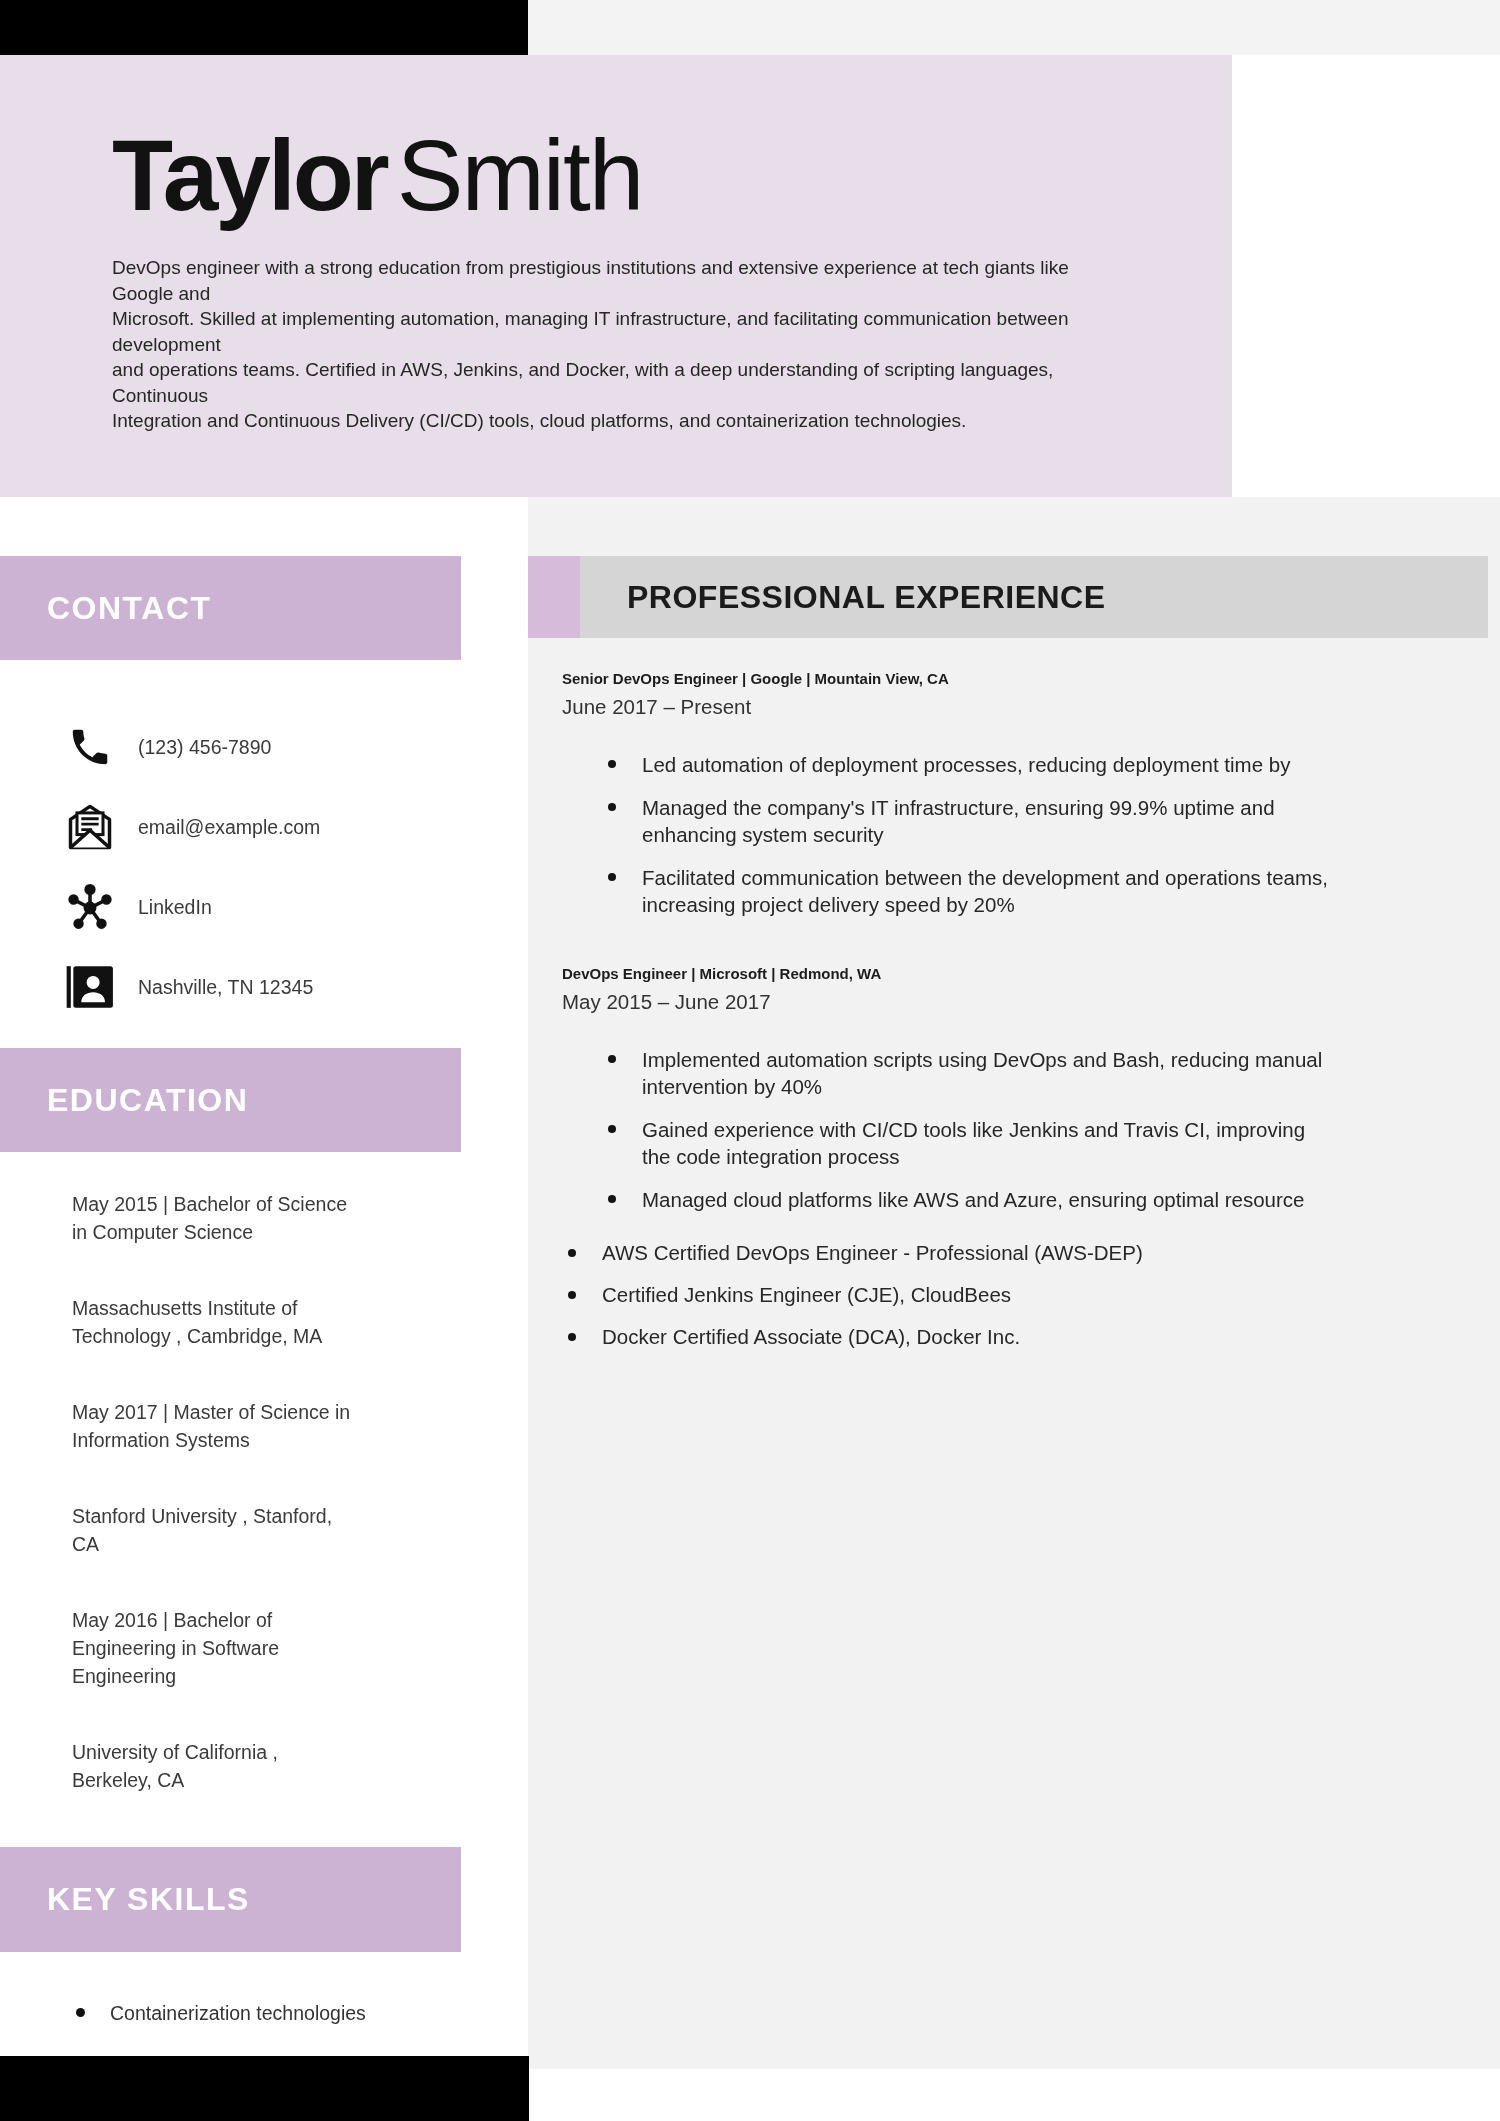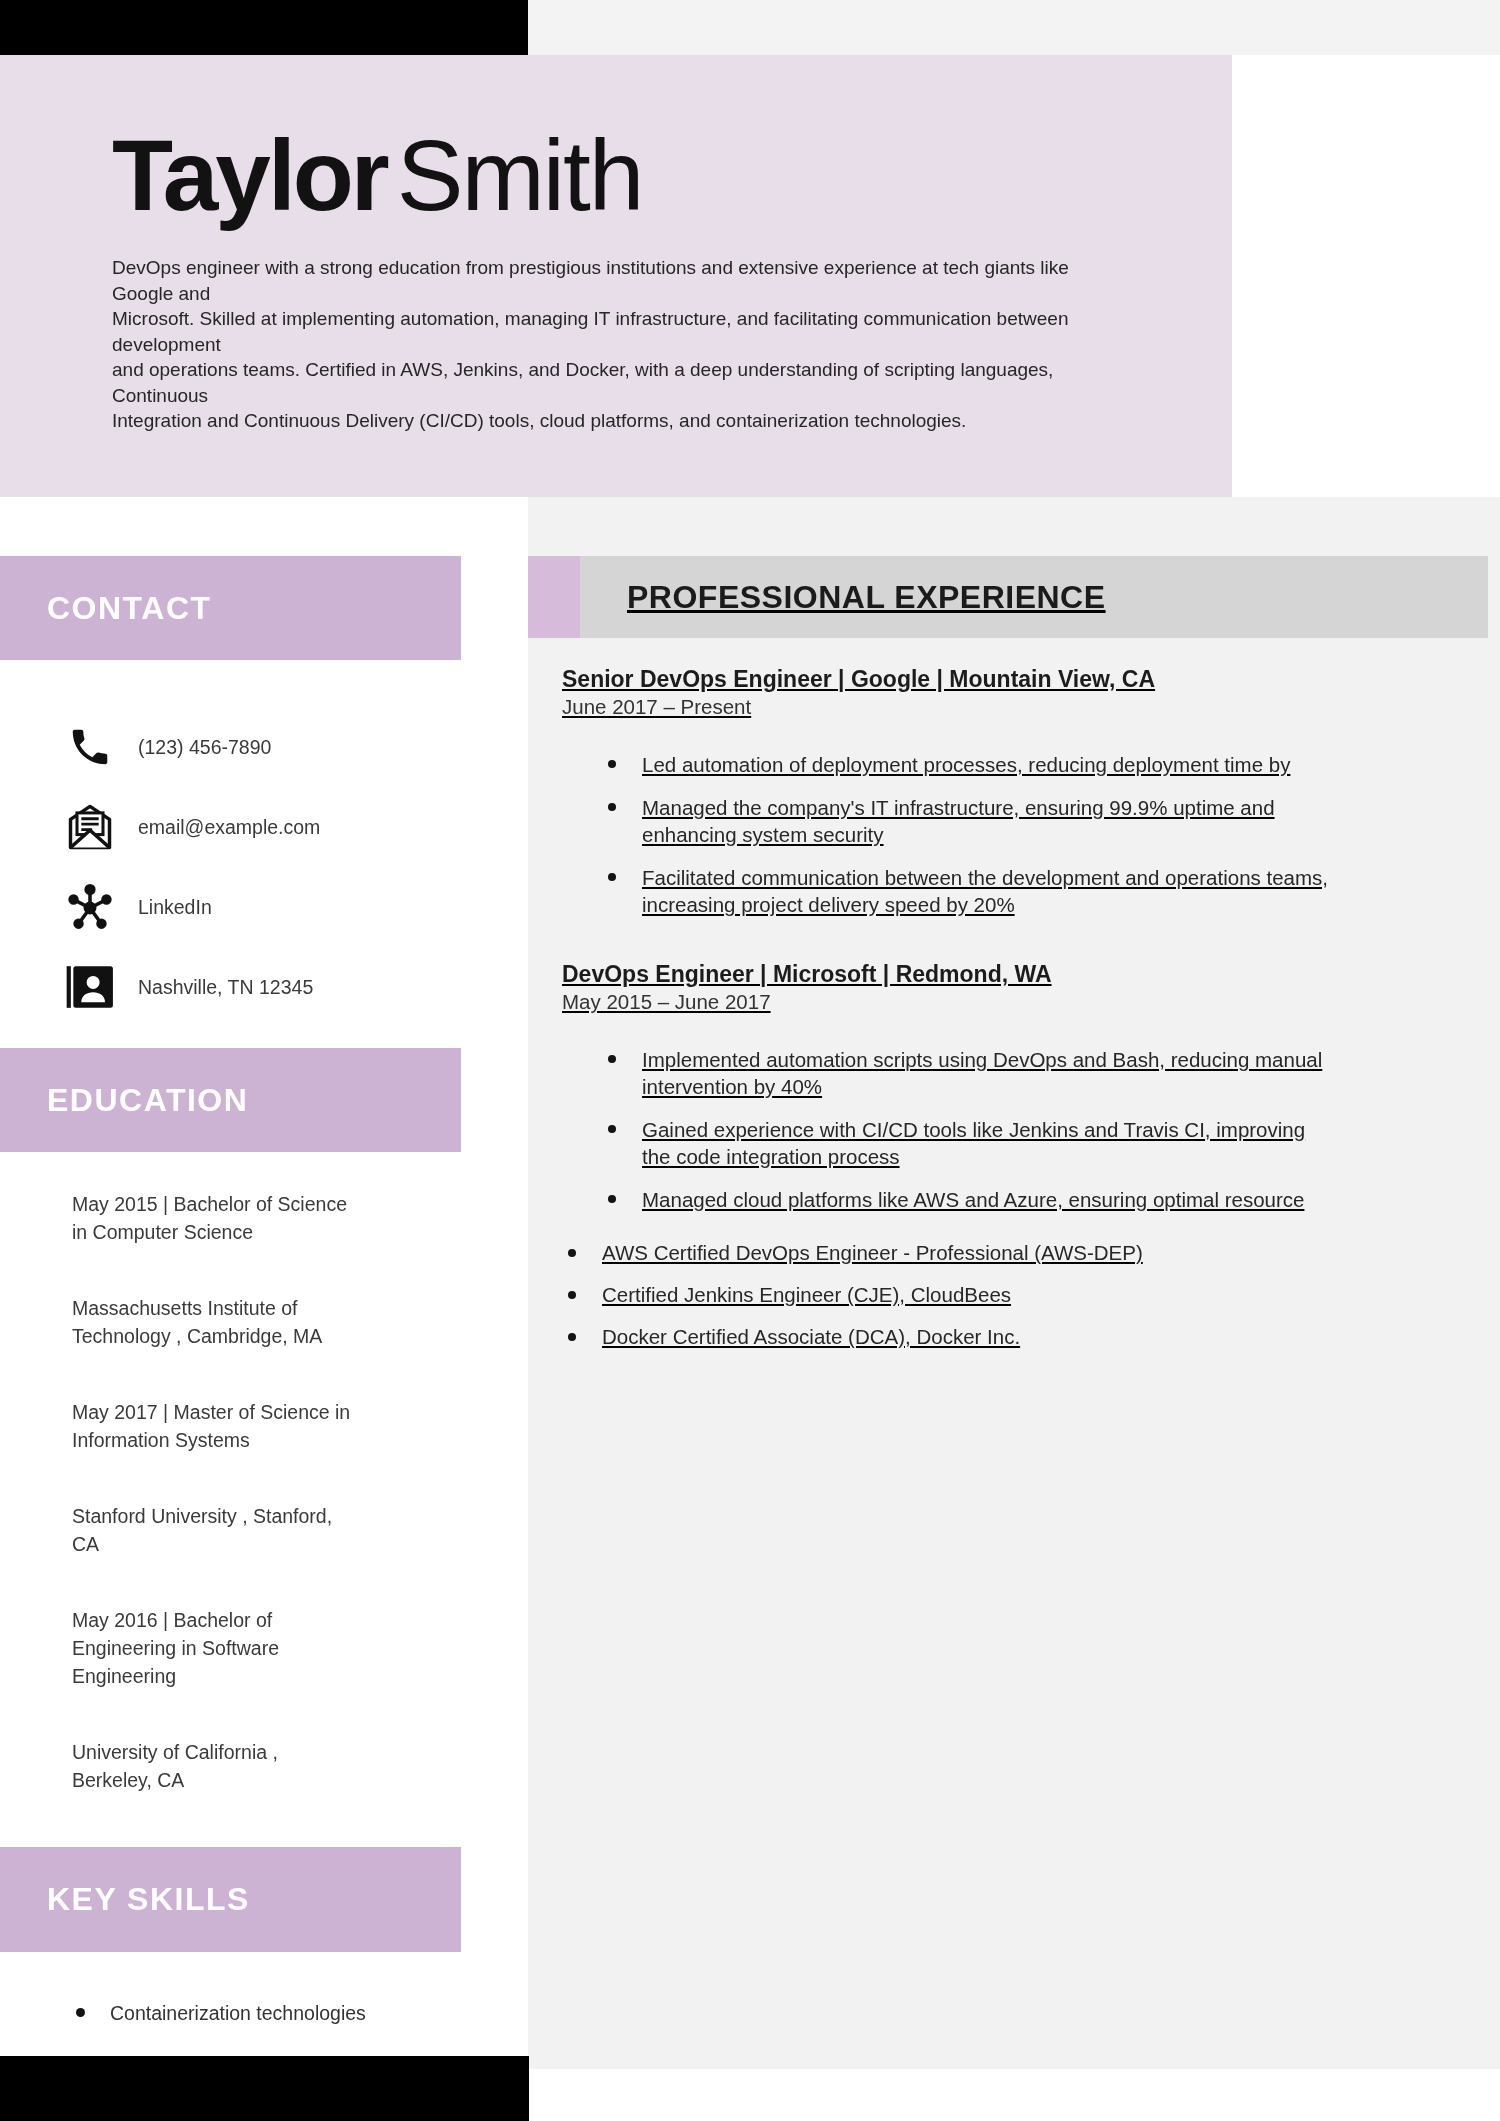--- a/index.html
+++ b/index.html
@@ -37,32 +37,32 @@
   .edu-list { margin-top:38px; padding-left:72px; width:380px; }
   .edu-entry { font-size:19.5px; line-height:28px; color:#3a3a3a; margin-bottom:48px; }
   .edu-line { display:block; }
 
   .skill-list { list-style:none; margin:47px 0 0; padding:0; }
   .skill-list li { position:relative; padding-left:110px; font-size:19.5px; line-height:28px; color:#333; }
   .skill-list li::before { content:""; position:absolute; left:76px; top:9px; width:9px; height:9px;
                            border-radius:50%; background:#111; }
 
   
-  .main { position:absolute; left:528px; top:497px; width:972px; height:1572px; background:#f3f2f3;text-decoration:underline; }
+  .main { position:absolute; left:528px; top:497px; width:972px; height:1572px; background:#f3f2f3; }
   .sec-hdr { display:flex; height:82px; }
   .sec-hdr .accent { width:52px; background:#d6bcda; flex:none; }
   .sec-hdr .gbar { width:908px; background:#d6d5d6; display:flex; align-items:center;
                    padding-left:47px; box-sizing:border-box; }
   .sec-hdr .gbar span { font-size:32px; font-weight:700; color:#1b1b1b; letter-spacing:0.5px; }
   .hdr-exp { margin-top:59px; }
   .hdr-cert { margin-top:34px; height:80px; }
 
   .job { margin:27px 0 0 34px; }
   .job2 { margin-top:42px; }
-  .job-title { font-size:23px; font-weight:700; color:#1c1c1c; line-height:28px; }
+  .job-title { font-size:15px; font-weight:700; color:#1c1c1c; line-height:28px; }
   .job-dates { font-size:20.5px; color:#333; line-height:28px; }
 
   .bullets { list-style:none; margin:30px 0 0; padding:0 0 0 80px; }
   .bullets li { position:relative; padding-left:34px; margin-bottom:16px;
                 font-size:20.5px; line-height:27px; color:#272727; }
   .bullets li::before { content:""; position:absolute; left:0; top:9px; width:8px; height:8px;
                         border-radius:50%; background:#131313; }
   .bline { display:block; }
 
   .cert-list { list-style:none; margin:26px 0 0; padding:0 0 0 40px; }

